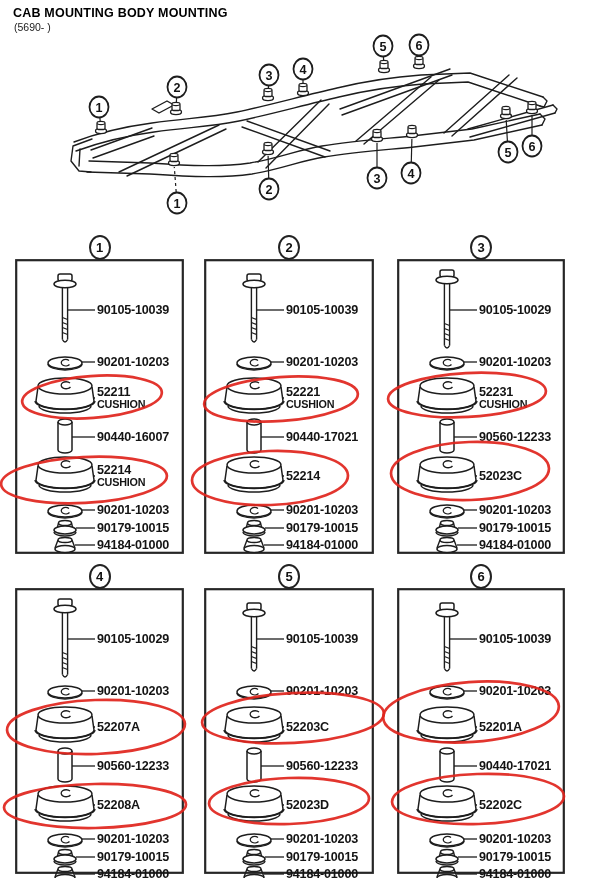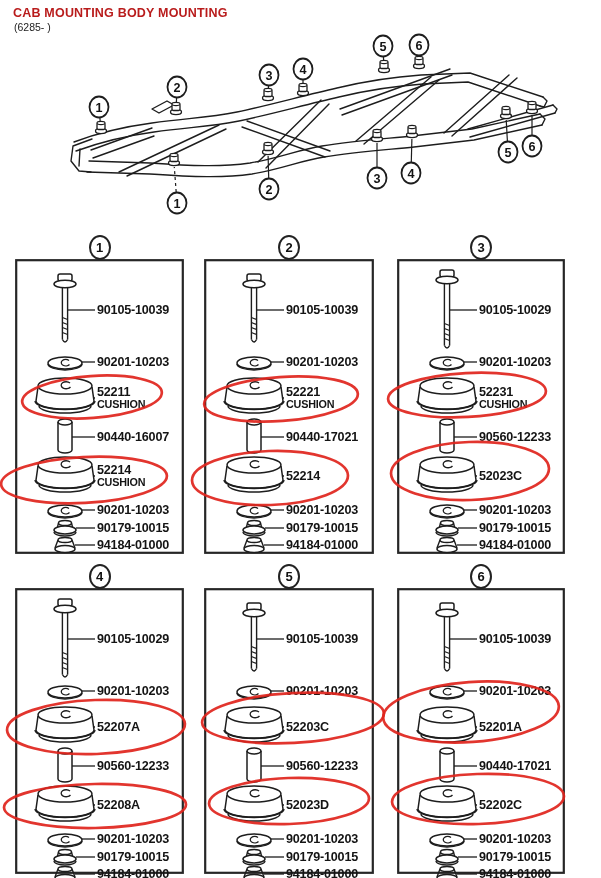--- a/index.html
+++ b/index.html
@@ -1,36 +1,36 @@
 <!DOCTYPE html>
 <html><head>
 <meta charset="utf-8">
 <style>
   html,body{margin:0;padding:0;background:#fff;}
   .page{position:relative;width:601px;height:878px;background:#fff;overflow:hidden;
         font-family:"Liberation Sans",sans-serif;}
   .title{position:absolute;left:13px;top:6px;font-size:12.5px;font-weight:700;
-         color:#b91c1c;letter-spacing:.2px;}
+         color:#000000;letter-spacing:.2px;}
   .subtitle{position:absolute;left:14px;top:21px;font-size:10.5px;color:#222;}
   #chassis{position:absolute;left:0;top:0;z-index:1;}
   svg.panel{position:absolute;z-index:1;overflow:visible;}
   #overlay{position:absolute;left:0;top:0;z-index:6;pointer-events:none;}
   .callout{position:absolute;width:18px;height:21px;border:2px solid #222;border-radius:50%;
            background:#fff;z-index:4;display:flex;align-items:center;justify-content:center;
            font-size:13px;font-weight:700;color:#111;}
   .pl{font:700 12.6px "Liberation Sans",sans-serif;fill:#141414;letter-spacing:-.2px;}
   .ps{font:700 10.8px "Liberation Sans",sans-serif;fill:#141414;letter-spacing:-.2px;}
   .ink{stroke:#1d1d1d;fill:none;stroke-width:1.4;stroke-linecap:round;stroke-linejoin:round;}
 </style>
 </head>
 <body>
 
 <div class="page">
   <div class="title">CAB MOUNTING BODY MOUNTING</div>
-  <div class="subtitle">(6285- )</div>
+  <div class="subtitle">(5690- )</div>
 
   <svg id="chassis" width="601" height="240" viewBox="0 0 601 240">
       <path d="M74,142 C95,134 122,127 152,123 C187,118 207,118 237,112 C270,105 302,96 337,88 C362,82 392,77 421,75 L470,73 L543,97" class="ink"></path>
       <path d="M76,151 C98,143 124,136 154,132 C189,127 209,127 239,121 C272,114 304,105 339,97 C364,91 394,86 423,84 L468,82 L540,106" class="ink"></path>
       <path d="M543,97 L547,101 L544,107 L540,106" class="ink"></path>
       <path d="M89,161 L150,163 C192,166 222,167 250,163 C280,158 297,150 322,146 C352,141 382,139 412,136 L472,129 L540,114" class="ink"></path>
       <path d="M87,172 L150,174 C194,177 224,178 252,174 C282,169 299,161 324,157 C354,152 384,150 414,147 L474,140 L542,125" class="ink"></path>
       <path d="M540,114 L545,119 L542,125" class="ink"></path>
       <path d="M92,139 L73,146 L71,161 L79,171 L91,172" class="ink"></path>
       <path d="M80,149 L79,166" class="ink"></path>

